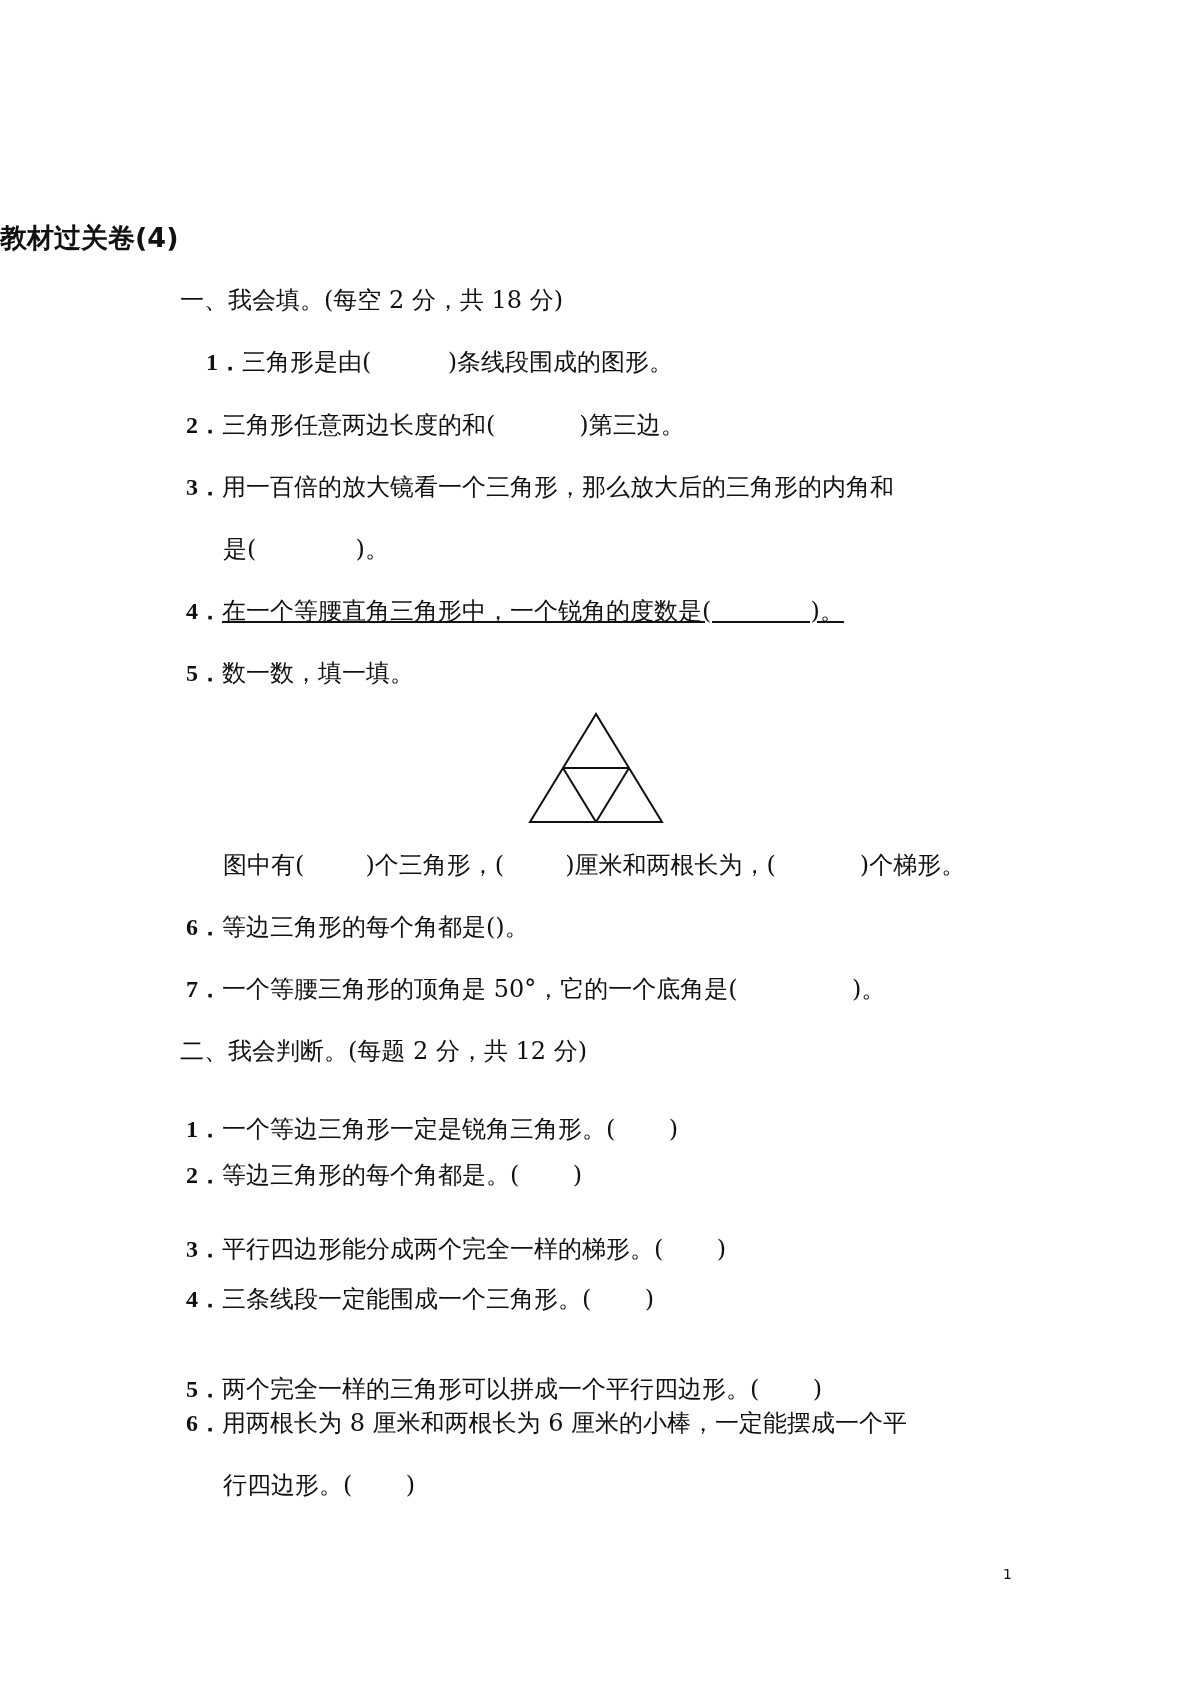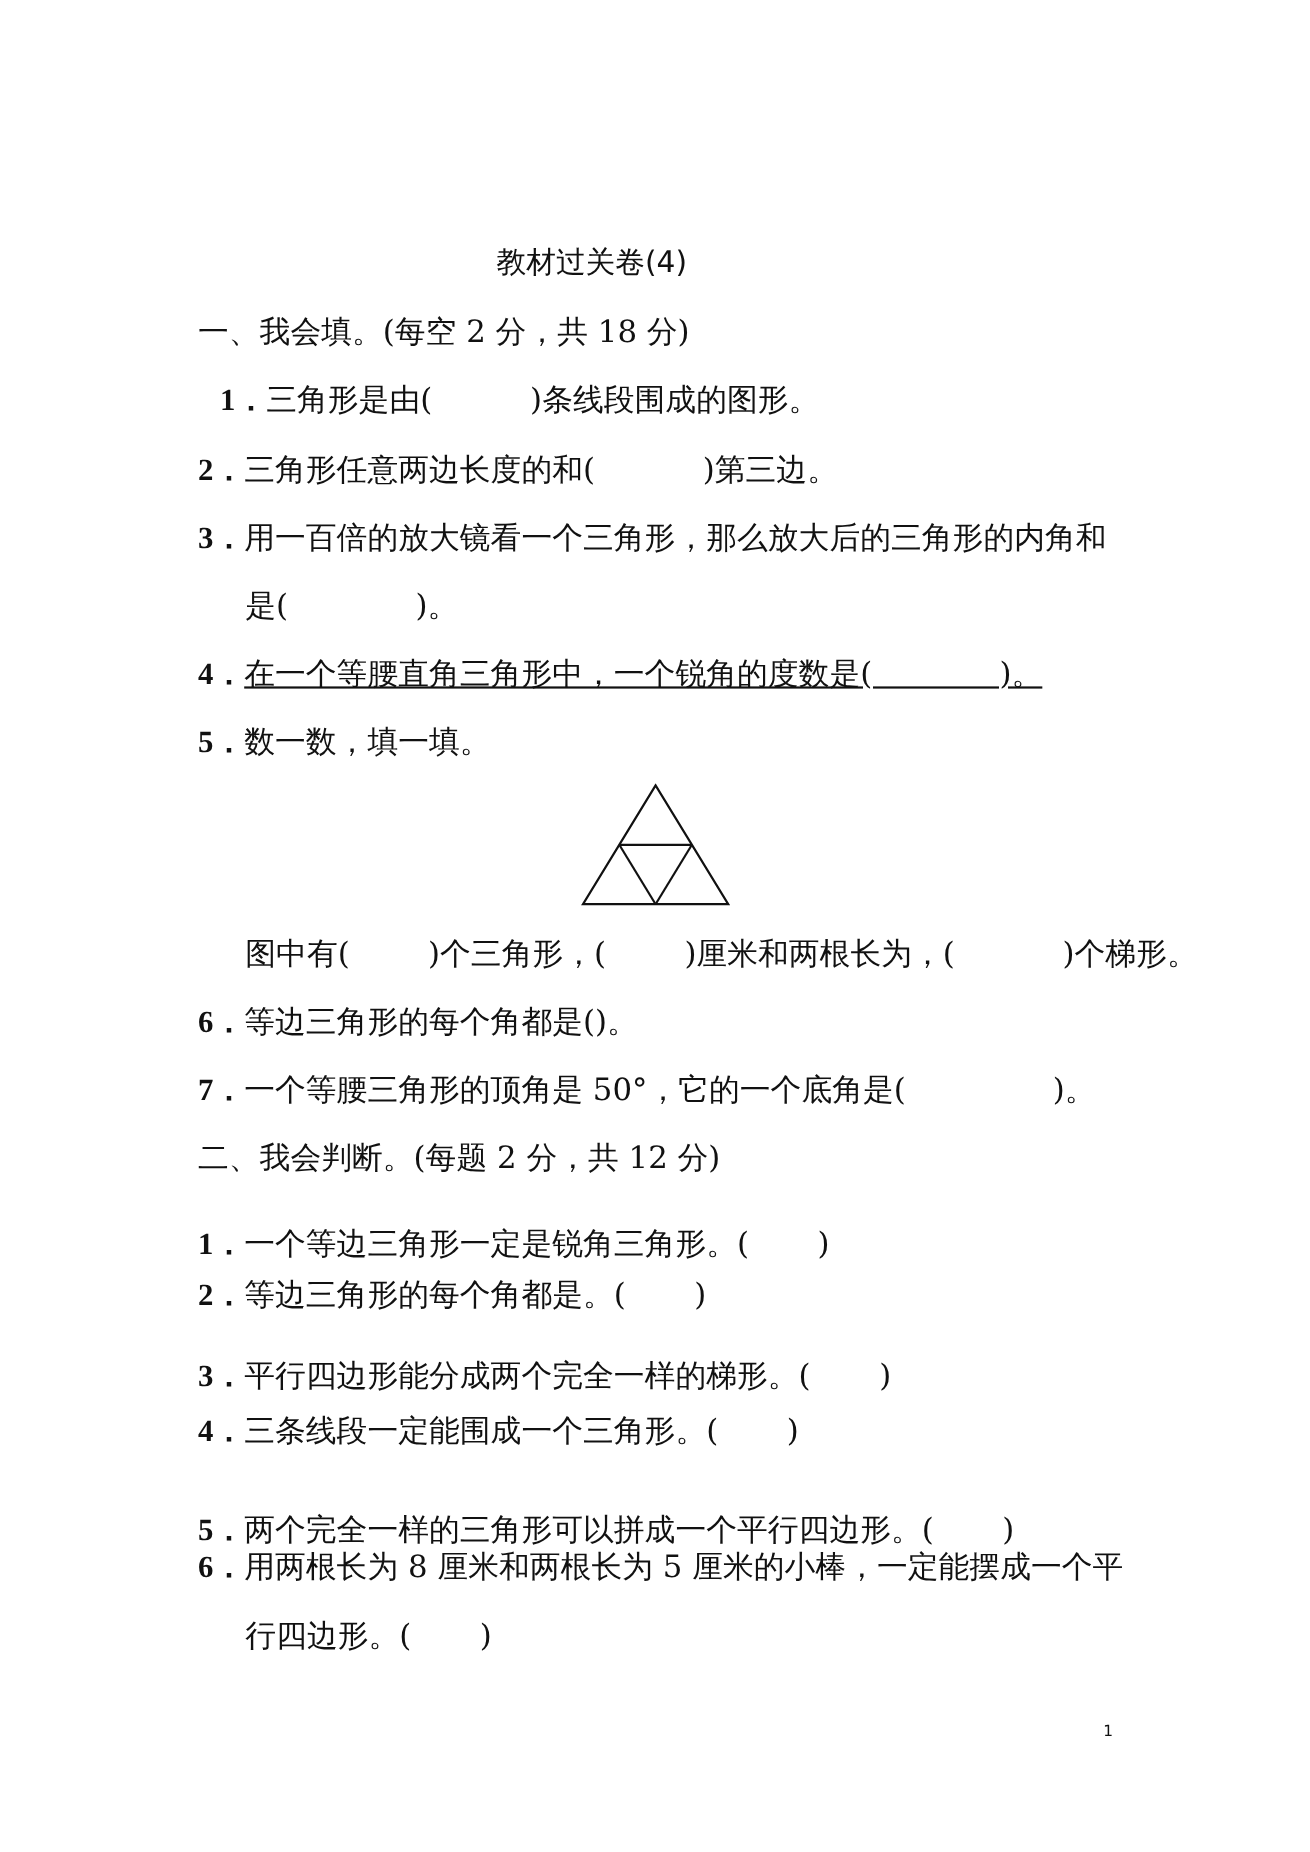--- a/index.html
+++ b/index.html
@@ -1,21 +1,21 @@
 <!DOCTYPE html>
 <html><head>
 <meta charset="utf-8">
 <style>
   html, body { margin: 0; padding: 0; background: #ffffff; }
   body { width: 1191px; height: 1684px; position: relative; overflow: hidden;
          font-family: "DejaVu Serif", "Liberation Serif", serif; color: #111; }
-  .title { position: absolute; top: 220px; left: 0; width: 1076px; text-align: center;
-           font-family: "DejaVu Sans", "Liberation Sans", sans-serif; font-weight: normal;
+  .title { position: absolute; top: 220px; left: 0; width: 1076px; text-align: left;
+           font-family: "DejaVu Sans", "Liberation Sans", sans-serif; font-weight: bold;
            font-size: 27px; letter-spacing: 0px; }
-  .line { position: absolute; left: 180px; font-size: 28px; white-space: pre; line-height: 1; }
+  .line { position: absolute; left: 180px; font-size: 24px; white-space: pre; line-height: 1; text-align: right; }
   .num { font-family: "Liberation Serif", serif; font-weight: bold; display: inline-block; width: 42px; }
   .indent { left: 223px; }
   .section { left: 180px; }
   .figure { position: absolute; left: 528px; top: 712px; width: 136px; height: 112px; }
   .pagenum { position: absolute; left: 1003px; top: 1566px; font-family: "DejaVu Sans", sans-serif; font-size: 14px; }
 </style>
 </head>
 <body>
 
 <div class="title">教材过关卷(4)</div>
@@ -53,16 +53,16 @@
 <div class="line" style="top:1101px;margin-top:16px;"><span class="num">1．</span><span>一个等边三角形一定是锐角三角形。(       )</span></div>
 
 <div class="line" style="top:1163px;"><span class="num">2．</span><span>等边三角形的每个角都是。(       )</span></div>
 
 <div class="line" style="top:1225px;margin-top:12px;"><span class="num">3．</span><span>平行四边形能分成两个完全一样的梯形。(       )</span></div>
 
 <div class="line" style="top:1287px;"><span class="num">4．</span><span>三条线段一定能围成一个三角形。(       )</span></div>
 
 <div class="line" style="top:1349px;margin-top:28px;"><span class="num">5．</span><span>两个完全一样的三角形可以拼成一个平行四边形。(       )</span></div>
 
-<div class="line" style="top:1411px;"><span class="num">6．</span><span>用两根长为 8 厘米和两根长为 5 厘米的小棒，一定能摆成一个平</span></div>
+<div class="line" style="top:1411px;"><span class="num">6．</span><span>用两根长为 8 厘米和两根长为 6 厘米的小棒，一定能摆成一个平</span></div>
 <div class="line indent" style="top:1473px;">行四边形。(       )</div>
 
 <div class="pagenum">1</div>
 
 </body></html>

